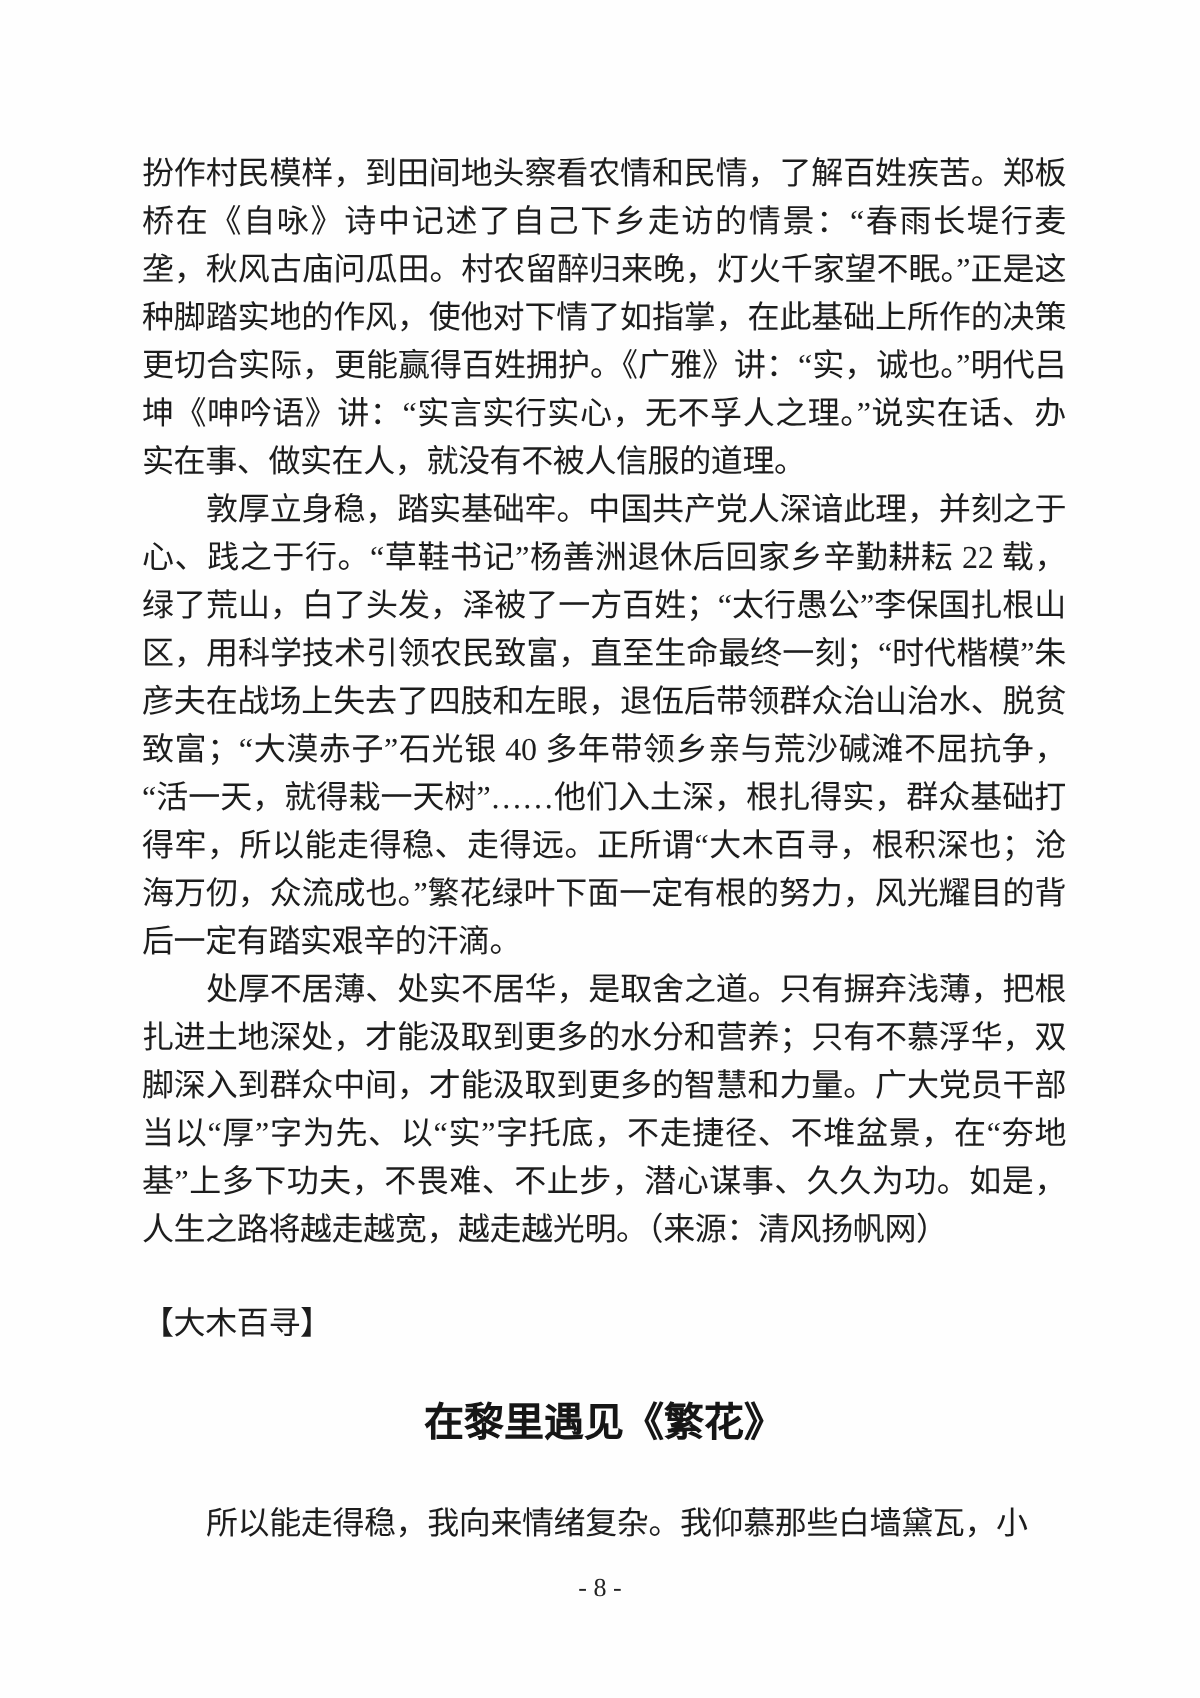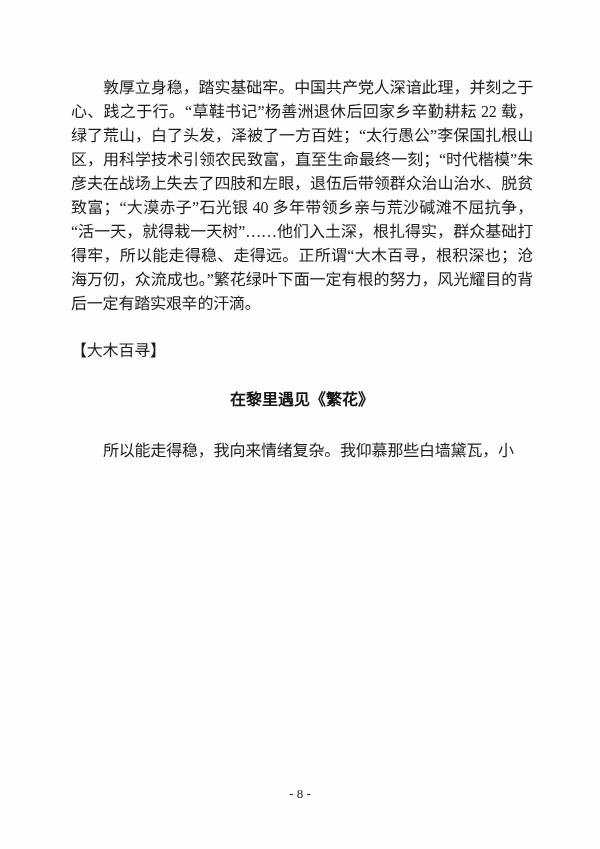--- a/index.html
+++ b/index.html
@@ -40,21 +40,21 @@
   .section-header {
     margin-top: 23px;
     font-size: 16px;
     line-height: 24px;
     letter-spacing: -0.2px;
     color: #1d1d1d;
   }
 
   .article-title {
     margin-top: 25px;
-    font-size: 16px;
+    font-size: 20px;
     line-height: 24px;
     font-weight: bold;
     text-align: center;
     color: #161616;
   }
 
   .lead-para {
     margin-top: 27px;
   }
 
@@ -69,23 +69,25 @@
     color: #222222;
   }
 </style>
 </head>
 <body>
 
 <div class="page">
 
   <div class="content">
 
+    <p class="body-para">扮作村民模样，到田间地头察看农情和民情，了解百姓疾苦。郑板桥在《自咏》诗中记述了自己下乡走访的情景：“春雨长堤行麦垄，秋风古庙问瓜田。村农留醉归来晚，灯火千家望不眠。”正是这种脚踏实地的作风，使他对下情了如指掌，在此基础上所作的决策更切合实际，更能赢得百姓拥护。《广雅》讲：“实，诚也。”明代吕坤《呻吟语》讲：“实言实行实心，无不孚人之理。”说实在话、办实在事、做实在人，就没有不被人信服的道理。</p>
 
     <p class="body-para indent">敦厚立身稳，踏实基础牢。中国共产党人深谙此理，并刻之于心、践之于行。“草鞋书记”杨善洲退休后回家乡辛勤耕耘 22 载，绿了荒山，白了头发，泽被了一方百姓；“太行愚公”李保国扎根山区，用科学技术引领农民致富，直至生命最终一刻；“时代楷模”朱彦夫在战场上失去了四肢和左眼，退伍后带领群众治山治水、脱贫致富；“大漠赤子”石光银 40 多年带领乡亲与荒沙碱滩不屈抗争，“活一天，就得栽一天树”……他们入土深，根扎得实，群众基础打得牢，所以能走得稳、走得远。正所谓“大木百寻，根积深也；沧海万仞，众流成也。”繁花绿叶下面一定有根的努力，风光耀目的背后一定有踏实艰辛的汗滴。</p>
 
+    <p class="body-para indent">处厚不居薄、处实不居华，是取舍之道。只有摒弃浅薄，把根扎进土地深处，才能汲取到更多的水分和营养；只有不慕浮华，双脚深入到群众中间，才能汲取到更多的智慧和力量。广大党员干部当以“厚”字为先、以“实”字托底，不走捷径、不堆盆景，在“夯地基”上多下功夫，不畏难、不止步，潜心谋事、久久为功。如是，人生之路将越走越宽，越走越光明。（来源：清风扬帆网）</p>
 
     <p class="section-header">【大木百寻】</p>
 
     <h1 class="article-title">在黎里遇见《繁花》</h1>
 
     <p class="body-para indent lead-para">所以能走得稳，我向来情绪复杂。我仰慕那些白墙黛瓦，小</p>
 
   </div>
 
   <div class="page-number">- 8 -</div>

